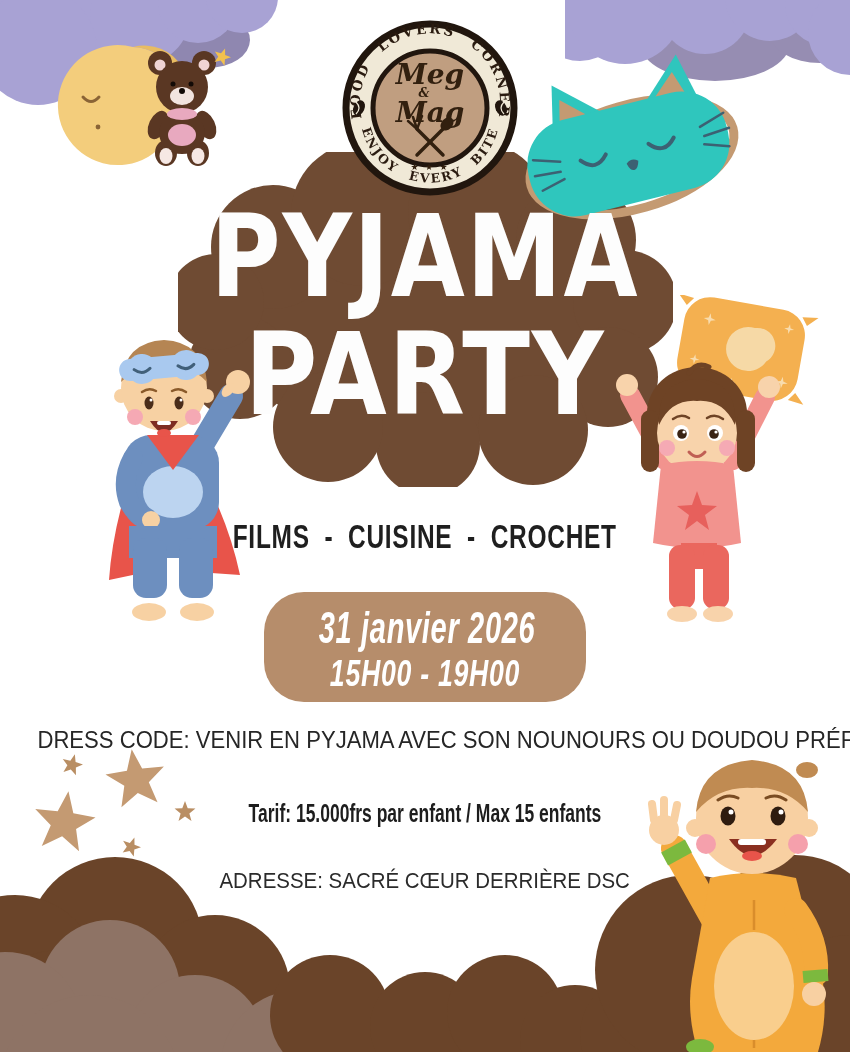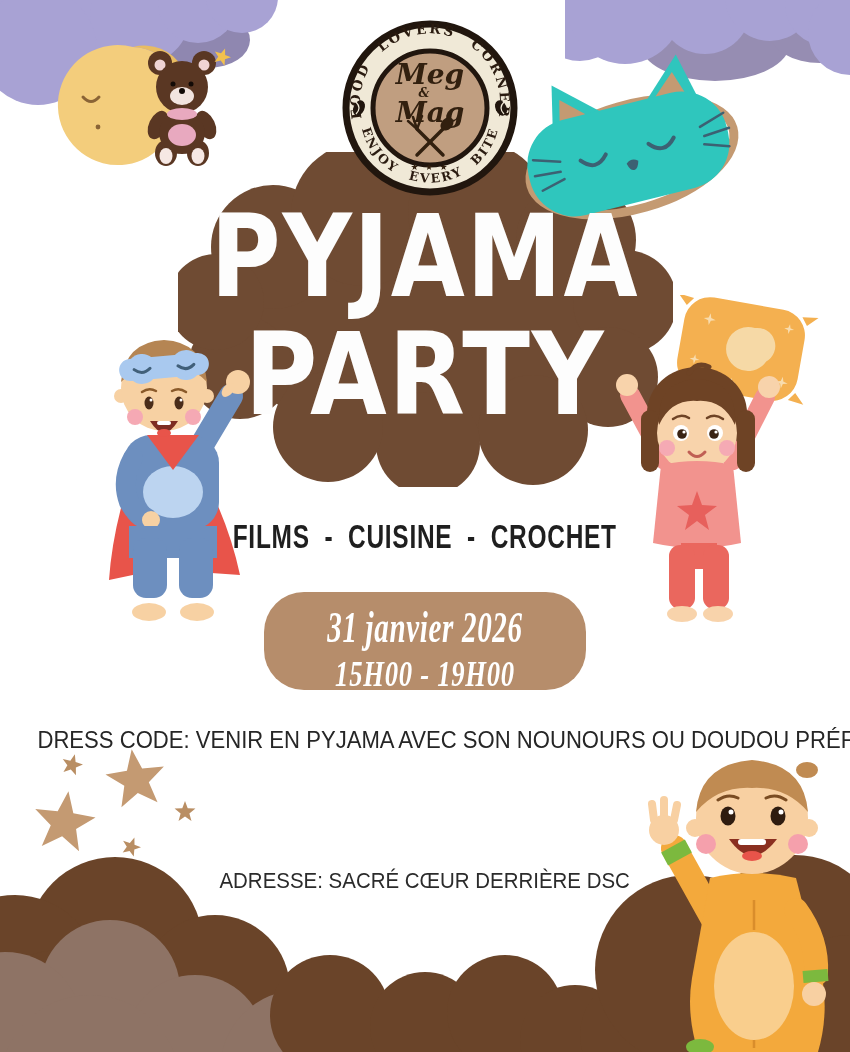--- a/index.html
+++ b/index.html
@@ -13,23 +13,23 @@
   .title-line{
     font-family:"DejaVu Sans",sans-serif;font-weight:bold;color:#fdfdfd;
     font-size:114px;line-height:1;letter-spacing:2px;white-space:nowrap;
   }
   .activities{
     font-family:"Liberation Sans",sans-serif;font-weight:bold;color:#1f1f1f;
     font-size:34px;letter-spacing:1px;word-spacing:10px;white-space:nowrap;
     transform:scaleX(0.72);
   }
   .datebox{
-    left:264px;top:592px;width:322px;height:98px;border-radius:40px;
+    left:264px;top:592px;width:322px;height:110px;border-radius:40px;
     background:#b68d6b;text-align:center;color:#ffffff;
-    font-family:Liberation Serif, serif;font-style:italic;font-weight:bold;
+    font-family:Liberation Sans, sans-serif;font-style:italic;font-weight:bold;
   }
   .date-line{font-size:44px;line-height:52px;margin-top:10px;letter-spacing:1px;transform:scaleX(0.66);white-space:nowrap;}
   .time-line{font-size:36px;line-height:40px;letter-spacing:1px;transform:scaleX(0.74);white-space:nowrap;}
   .dresscode{
     top:726px;font-size:24px;color:#262626;white-space:nowrap;
   }
   .dresscode>span{display:inline-block;transform:scaleX(0.92);}
   .tarif{
     top:799px;font-size:25px;font-weight:bold;color:#1d1d1d;white-space:nowrap;
   }
@@ -354,18 +354,21 @@
 
   <div class="abs datebox">
     <div class="date-line">31 janvier 2026</div>
     <div class="time-line">15H00 - 19H00</div>
   </div>
 
   <div class="abs ctr dresscode">
     <span>DRESS CODE: VENIR EN PYJAMA AVEC SON NOUNOURS OU DOUDOU PRÉFÉRÉ</span>
   </div>
 
+  <div class="abs ctr tarif">
+    <span>Tarif: 15.000frs par enfant / Max 15 enfants</span>
+  </div>
 
   <div class="abs ctr address">
     <div><span class="ln">ADRESSE: SACRÉ CŒUR DERRIÈRE DSC</span></div>
   </div>
 
 </div>
 
 </body></html>

